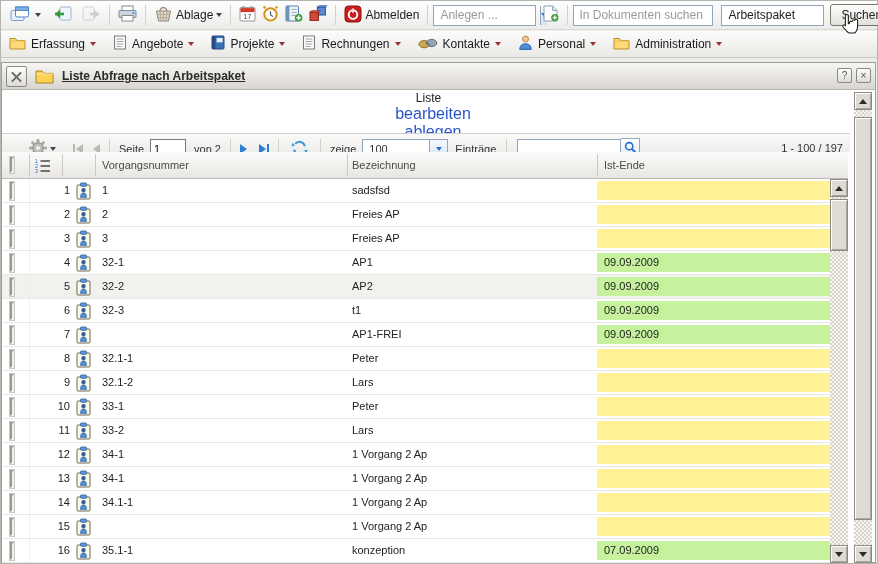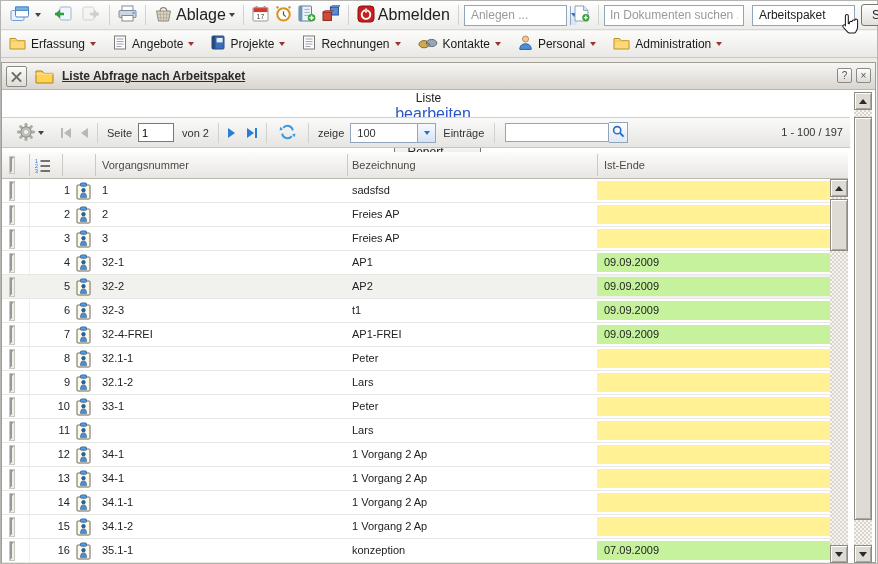--- a/index.html
+++ b/index.html
@@ -11,21 +11,21 @@
   }
   
   .toolbar-top{
     position:absolute; left:1px; top:1px; width:876px; height:29px;
     background:linear-gradient(#fefefe,#ececea);
     border-bottom:1px solid #d8d8d4;
     display:flex; align-items:center; padding:0 6px; white-space:nowrap;
   }
   .tbtn{ display:inline-flex; align-items:center; gap:3px; padding:2px 3px; border-radius:2px; cursor:pointer; }
   .tbtn.disabled{ opacity:.55; cursor:default; }
-  .tlabel{ font-size:16px; color:#222; }
+  .tlabel{ font-size:12px; color:#222; }
   .vsep{ width:1px; height:20px; background:#d2d2ce; margin:0 5px; flex:none; }
   .tri{ display:inline-block; width:0; height:0;
         border-left:3.5px solid transparent; border-right:3.5px solid transparent;
         border-top:4px solid currentColor; }
   .tri-dark{ color:#444; } .tri-blue{ color:#2a6fd0; } .tri-red{ color:#9a3434; }
   .selbox{ display:inline-flex; align-items:center; border:1px solid #93a5bb; background:#fff; height:21px;gap:36px; }
   .selbox .val{ padding:0 6px; font-size:12px; }
   .selbox .val.ph{ color:#9a9a9a; }
   .selbox .arrow-btn{ width:18px; align-self:stretch; border-left:1px solid #93a5bb;
     background:linear-gradient(#f6faff,#d6e3f4); display:flex; align-items:center; justify-content:center; cursor:pointer; }
@@ -62,24 +62,24 @@
   .mini-btn{ position:absolute; top:5px; width:15px; height:15px; border:1px solid #8a8a84; border-radius:2px;
     background:linear-gradient(#fdfdfd,#dcdbd7); font-size:10px; color:#555; text-align:center;
     line-height:13px; cursor:pointer; }
   
   .actions{ position:absolute; left:0; top:28px; width:848px; height:30px; background:#fff;
     display:flex; align-items:center; padding-left:5px;flex-direction:column; }
   .actions .static{ font-size:12px; color:#222; }
   .actions a{ color:#2b56c8; text-decoration:none; font-size:16px; margin-left:9px; cursor:pointer; }
   .report-btn{ margin-left:18px; display:inline-flex; align-items:flex-end; gap:18px; padding:3px 12px; }
   
-  .pagebar{ position:absolute; left:0; top:54px; width:848px; height:31px;
+  .pagebar{ position:absolute; left:0; top:70px; width:848px; height:31px;
     background:linear-gradient(#fafaf9,#e6e5e2);
     border-top:1px solid #d0d0cc; border-bottom:1px solid #c6c6c2;
-    display:flex; align-items:center; padding-left:12px; font-size:11px; color:#333; }
+    display:flex; align-items:center; padding-left:24px; font-size:11px; color:#333; }
   .nav-tri{ display:inline-block; width:0; height:0; border-top:5px solid transparent;
     border-bottom:5px solid transparent; }
   .nav-tri.r{ border-left:7px solid currentColor; } .nav-tri.l{ border-right:7px solid currentColor; }
   .nav-bar-glyph{ display:inline-block; width:2px; height:10px; background:currentColor; }
   .nav-btn{ display:inline-flex; align-items:center; gap:1px; cursor:pointer; }
   .nav-gray{ color:#b8b8b4; } .nav-blue{ color:#2a7fd4; }
   .page-input{ width:36px; height:19px; border:1px solid #7a7a74; font-size:11px; padding:0 3px; }
   .size-sel{ height:20px; } .size-sel .val{ font-size:11px; width:30px; }
   .psearch{ width:104px; height:19px; }
   .mag-btn{ width:19px; height:21px; border:1px solid #93a5bb; border-left:none;
@@ -498,21 +498,20 @@
   </div>
       <div class="trow">
     <span class="cb"><span class="checkbox"></span></span>
     <span class="num">7</span>
     <span class="picon"><svg width="15" height="18" viewBox="0 0 15 18">
             <rect x="1" y="3" width="13" height="14" rx="1" fill="#fdf9e4" stroke="#6a6a5a"></rect>
             <rect x="4.5" y="1" width="6" height="3.2" rx="1" fill="#5a9ad9" stroke="#3a6fa8"></rect>
             <circle cx="7.5" cy="8.2" r="2.1" fill="#2a5f9e"></circle>
             <path d="M4.4 15.4c0-3.2 1.4-4.6 3.1-4.6s3.1 1.4 3.1 4.6z" fill="#4a90d9" stroke="#2a5f9e" stroke-width=".6"></path>
           </svg></span>
-    <span class="vn">32-4-FREI</span>
     <span class="bz">AP1-FREI</span>
     <span class="ie" style="background: rgb(198, 242, 158);">09.09.2009</span>
   </div>
       <div class="trow">
     <span class="cb"><span class="checkbox"></span></span>
     <span class="num">8</span>
     <span class="picon"><svg width="15" height="18" viewBox="0 0 15 18">
             <rect x="1" y="3" width="13" height="14" rx="1" fill="#fdf9e4" stroke="#6a6a5a"></rect>
             <rect x="4.5" y="1" width="6" height="3.2" rx="1" fill="#5a9ad9" stroke="#3a6fa8"></rect>
             <circle cx="7.5" cy="8.2" r="2.1" fill="#2a5f9e"></circle>
@@ -550,20 +549,21 @@
   </div>
       <div class="trow">
     <span class="cb"><span class="checkbox"></span></span>
     <span class="num">11</span>
     <span class="picon"><svg width="15" height="18" viewBox="0 0 15 18">
             <rect x="1" y="3" width="13" height="14" rx="1" fill="#fdf9e4" stroke="#6a6a5a"></rect>
             <rect x="4.5" y="1" width="6" height="3.2" rx="1" fill="#5a9ad9" stroke="#3a6fa8"></rect>
             <circle cx="7.5" cy="8.2" r="2.1" fill="#2a5f9e"></circle>
             <path d="M4.4 15.4c0-3.2 1.4-4.6 3.1-4.6s3.1 1.4 3.1 4.6z" fill="#4a90d9" stroke="#2a5f9e" stroke-width=".6"></path>
           </svg></span>
+    <span class="vn">33-2</span>
     <span class="bz">Lars</span>
     <span class="ie" style="background: rgb(255, 241, 148);"></span>
   </div>
       <div class="trow">
     <span class="cb"><span class="checkbox"></span></span>
     <span class="num">12</span>
     <span class="picon"><svg width="15" height="18" viewBox="0 0 15 18">
             <rect x="1" y="3" width="13" height="14" rx="1" fill="#fdf9e4" stroke="#6a6a5a"></rect>
             <rect x="4.5" y="1" width="6" height="3.2" rx="1" fill="#5a9ad9" stroke="#3a6fa8"></rect>
             <circle cx="7.5" cy="8.2" r="2.1" fill="#2a5f9e"></circle>
@@ -601,21 +601,20 @@
   </div>
       <div class="trow">
     <span class="cb"><span class="checkbox"></span></span>
     <span class="num">15</span>
     <span class="picon"><svg width="15" height="18" viewBox="0 0 15 18">
             <rect x="1" y="3" width="13" height="14" rx="1" fill="#fdf9e4" stroke="#6a6a5a"></rect>
             <rect x="4.5" y="1" width="6" height="3.2" rx="1" fill="#5a9ad9" stroke="#3a6fa8"></rect>
             <circle cx="7.5" cy="8.2" r="2.1" fill="#2a5f9e"></circle>
             <path d="M4.4 15.4c0-3.2 1.4-4.6 3.1-4.6s3.1 1.4 3.1 4.6z" fill="#4a90d9" stroke="#2a5f9e" stroke-width=".6"></path>
           </svg></span>
-    <span class="vn">34.1-2</span>
     <span class="bz">1 Vorgang 2 Ap</span>
     <span class="ie" style="background: rgb(255, 241, 148);"></span>
   </div>
       <div class="trow">
     <span class="cb"><span class="checkbox"></span></span>
     <span class="num">16</span>
     <span class="picon"><svg width="15" height="18" viewBox="0 0 15 18">
             <rect x="1" y="3" width="13" height="14" rx="1" fill="#fdf9e4" stroke="#6a6a5a"></rect>
             <rect x="4.5" y="1" width="6" height="3.2" rx="1" fill="#5a9ad9" stroke="#3a6fa8"></rect>
             <circle cx="7.5" cy="8.2" r="2.1" fill="#2a5f9e"></circle>

